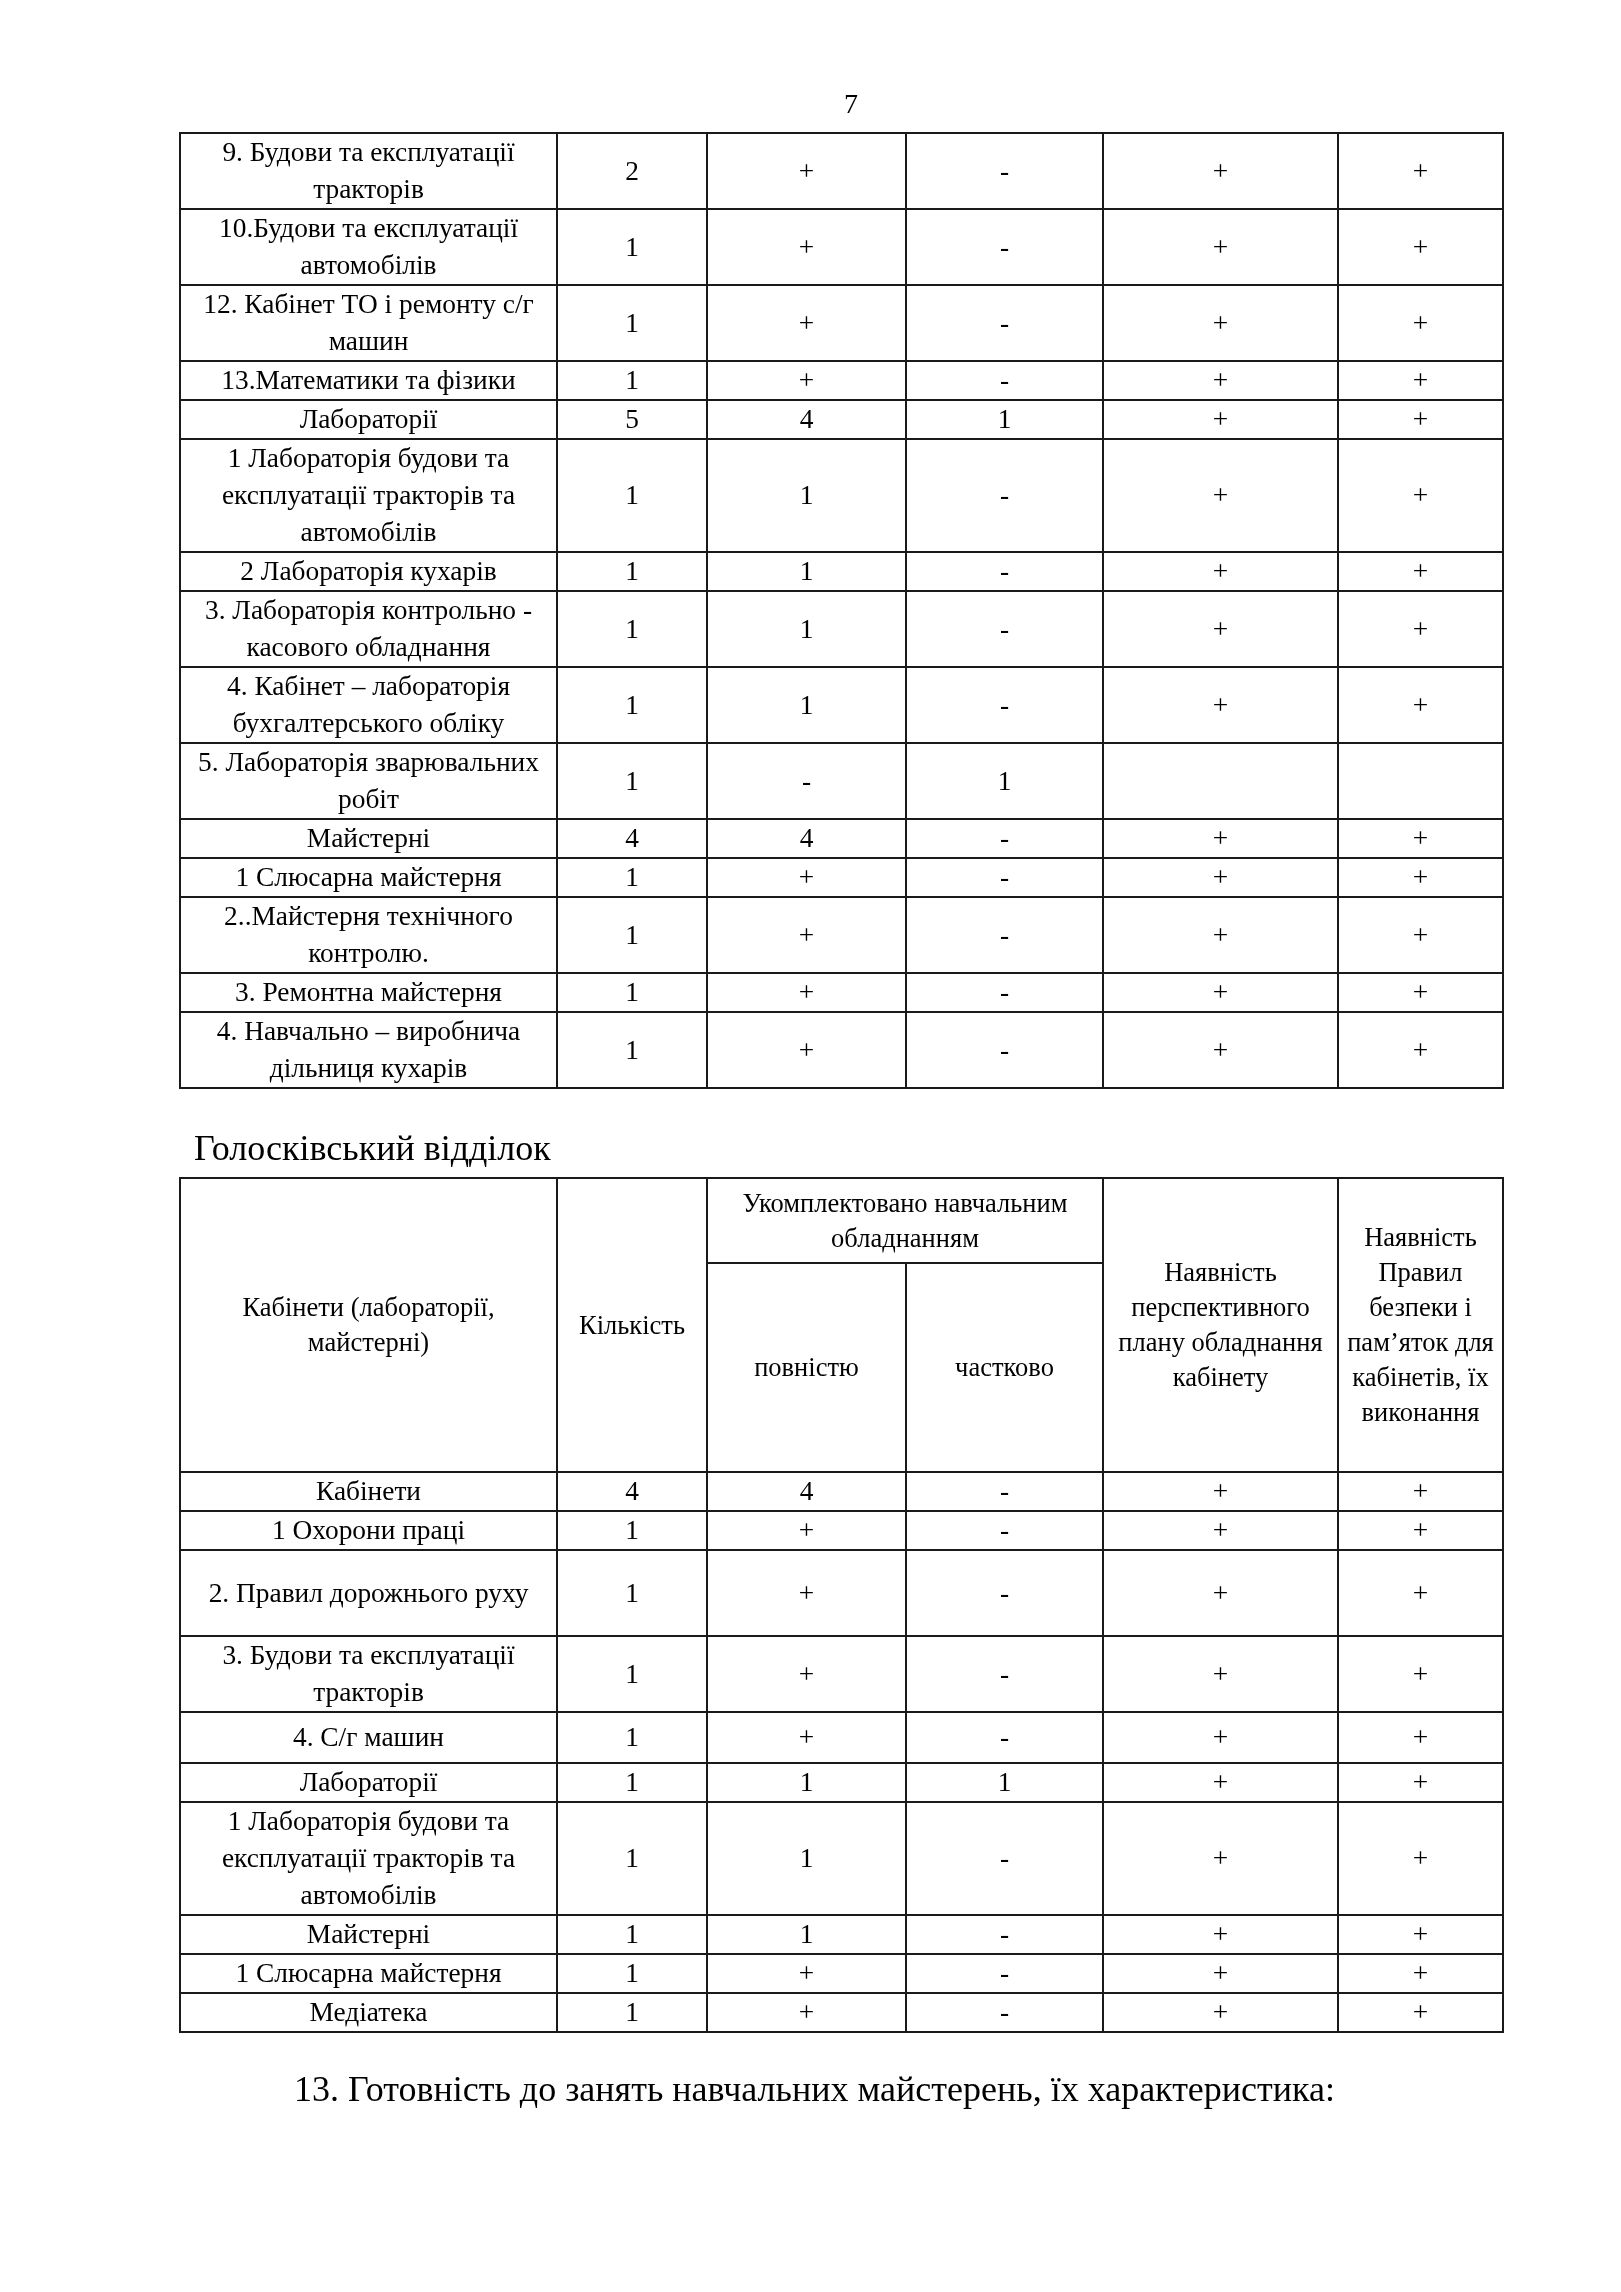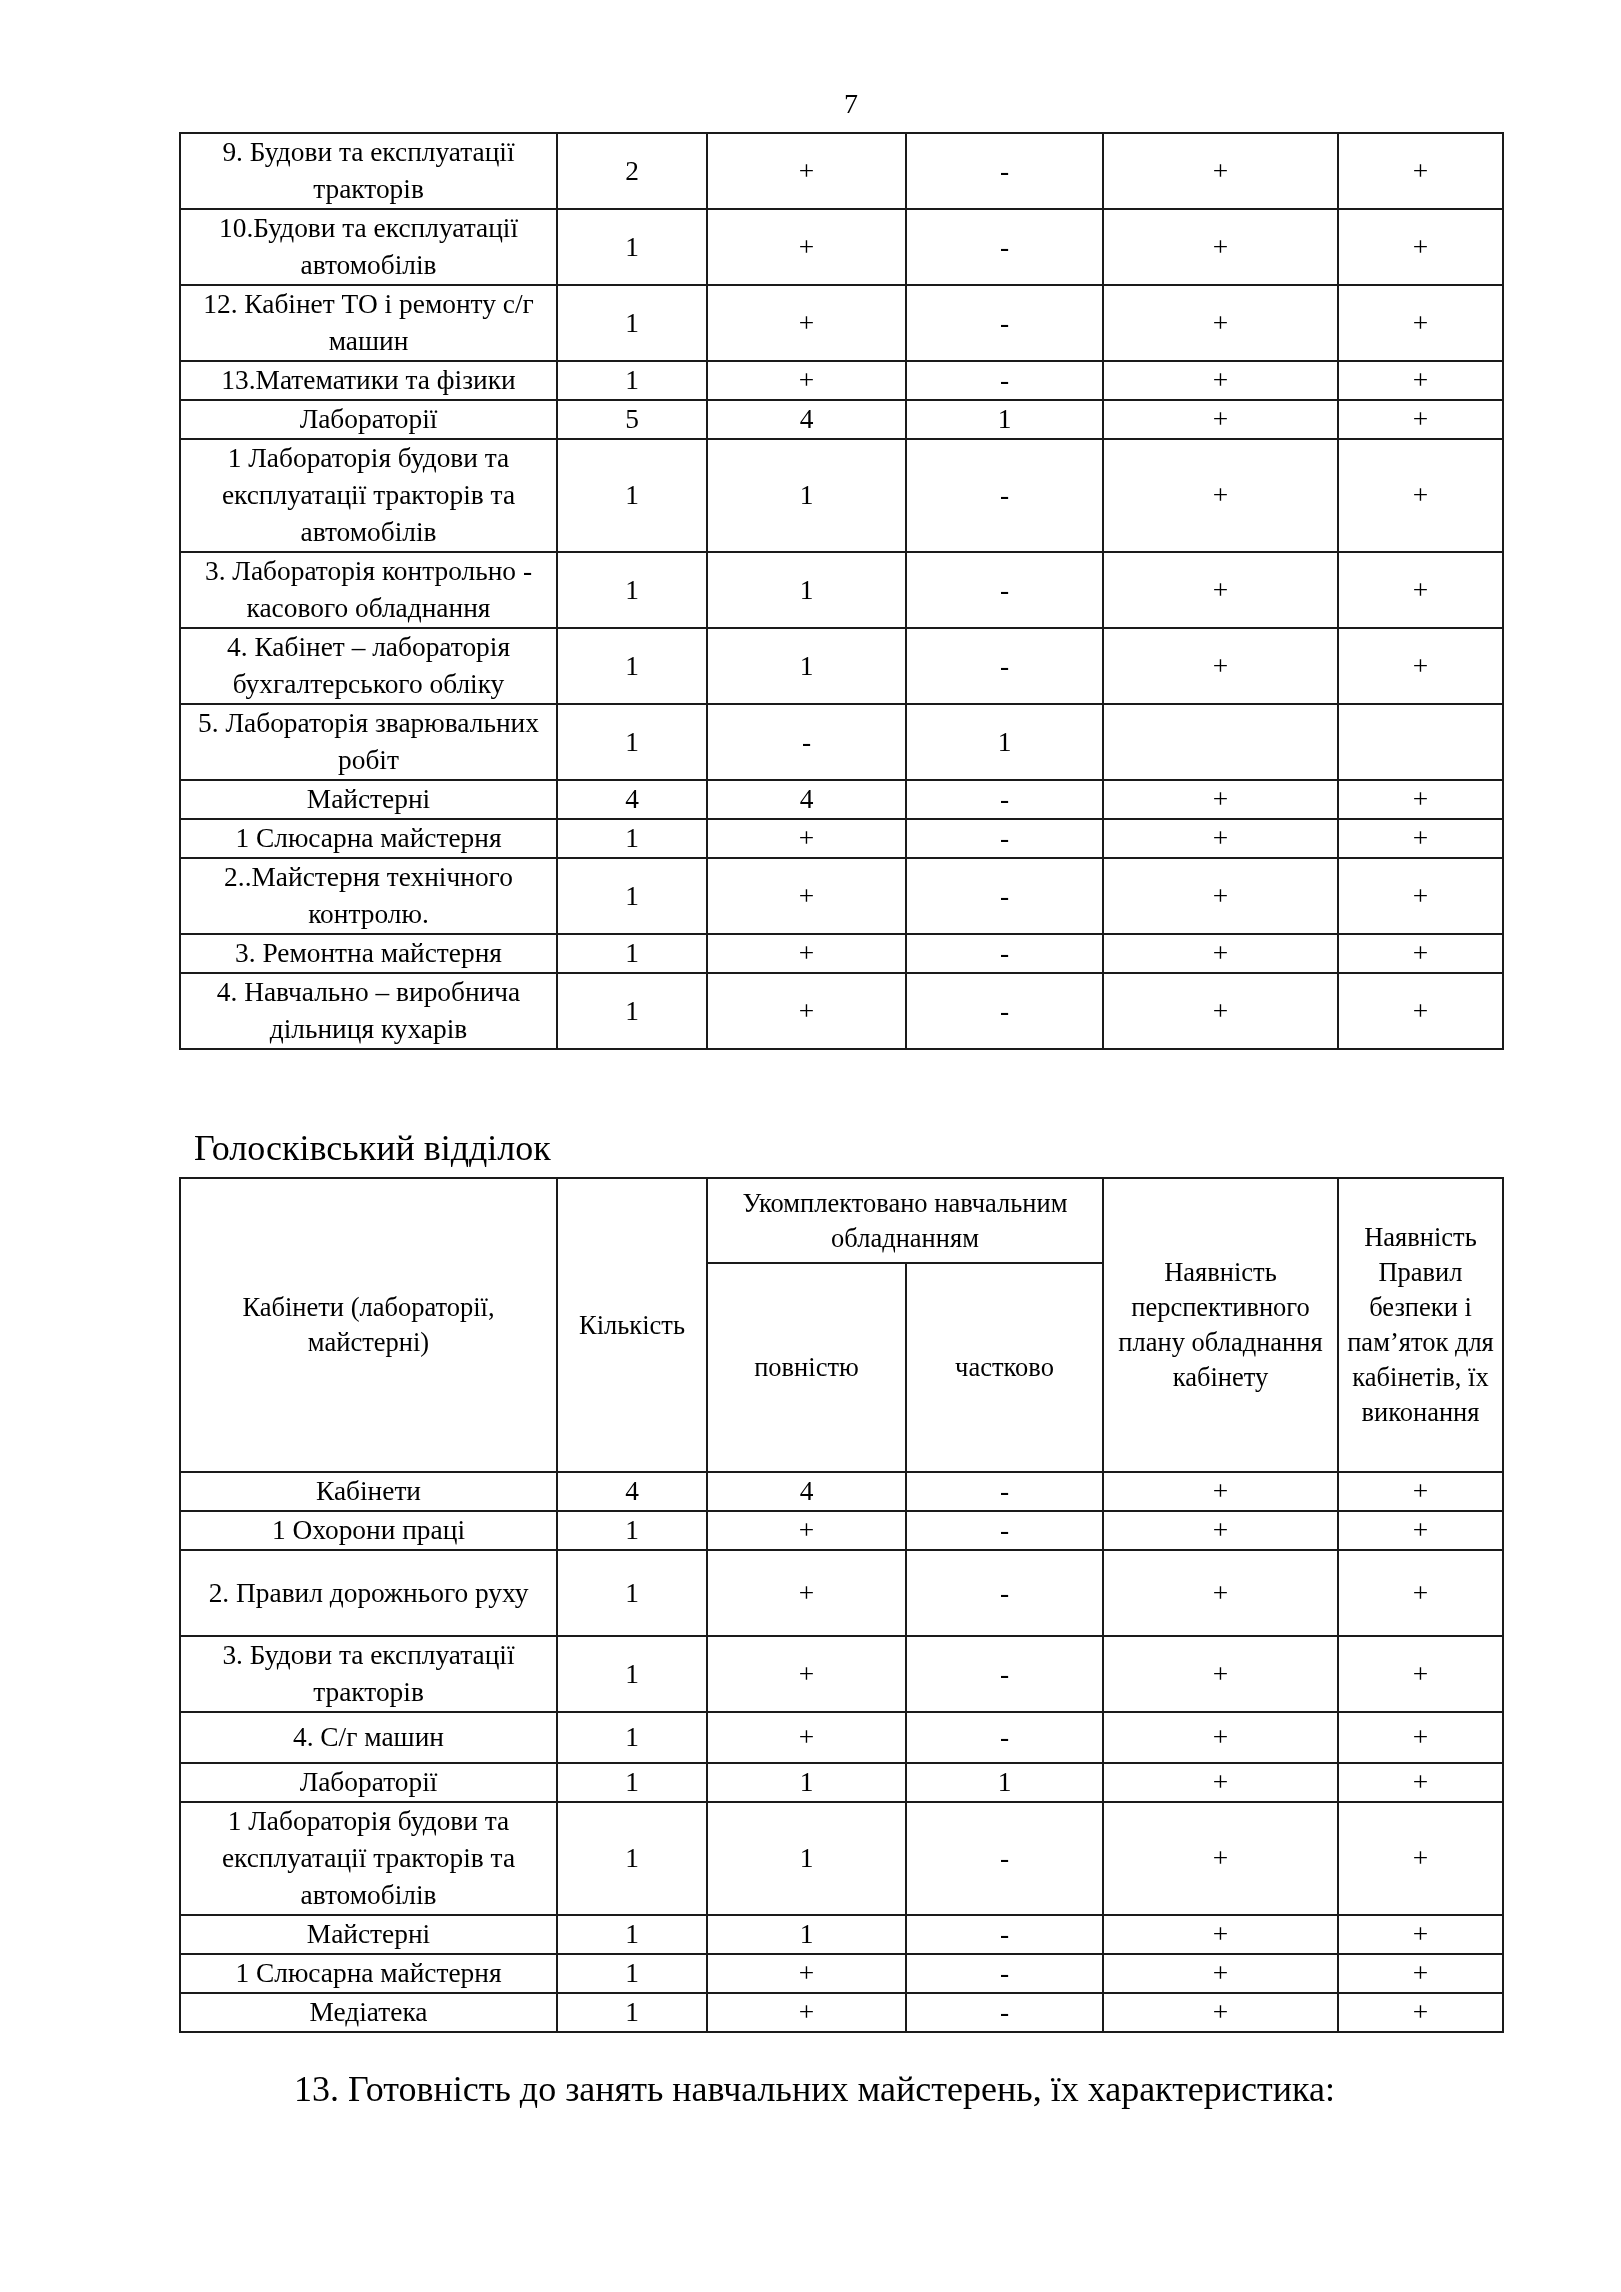--- a/index.html
+++ b/index.html
@@ -68,20 +68,28 @@
       <tr style="height: 38px;">
         <td>Лабораторії</td>
         <td>5</td>
         <td>4</td>
         <td>1</td>
         <td>+</td>
         <td>+</td>
       </tr>
       <tr style="height: 110px;">
         <td>1 Лабораторія будови та експлуатації тракторів та автомобілів</td>
+        <td>1</td>
+        <td>1</td>
+        <td>-</td>
+        <td>+</td>
+        <td>+</td>
+      </tr>
+      <tr style="height: 38px;">
+        <td>2 Лабораторія  кухарів</td>
         <td>1</td>
         <td>1</td>
         <td>-</td>
         <td>+</td>
         <td>+</td>
       </tr>
       <tr style="height: 75px;">
         <td>3. Лабораторія контрольно -  касового обладнання</td>
         <td>1</td>
         <td>1</td>

